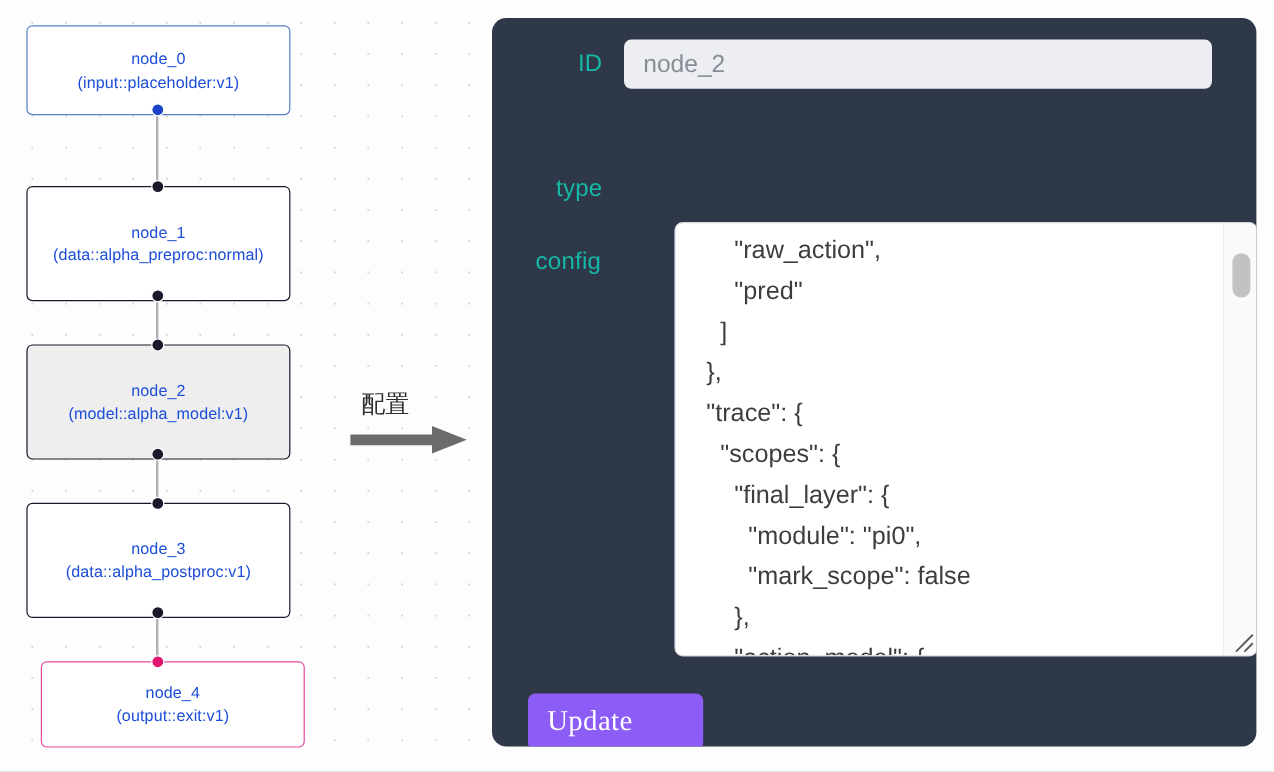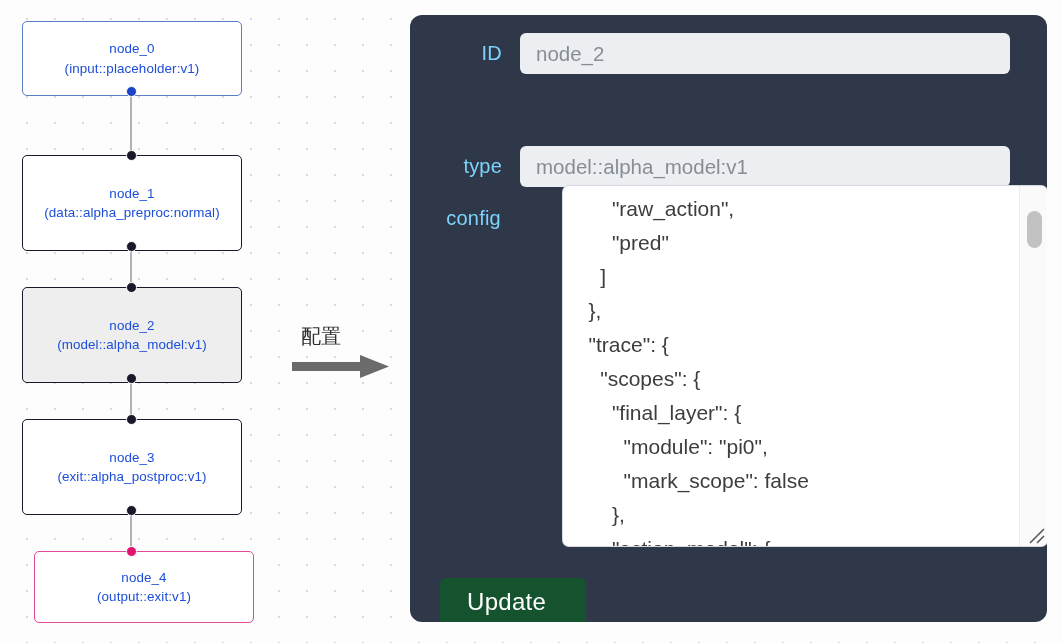--- a/index.html
+++ b/index.html
@@ -102,21 +102,21 @@
     padding: 0;
     overflow: hidden;
   }
 
   .field-row {
     position: absolute;
     display: flex;
     align-items: center;
   }
   .field-label {
-    color: #7dd3fc;
+    color: #14b8a6;
     font-size: 20px;
     text-align: right;
     width: 110px;
     padding-right: 18px;
     box-sizing: border-box;
     letter-spacing: 0.2px;
   }
   .field-input {
     background: #eceef2;
     border: none;
@@ -194,29 +194,29 @@
     height: 26px;
   }
   .resize-grip svg { display: block; }
 
   #update-button {
     position: absolute;
     left: 30px;
     top: 563px;
     width: 146px;
     height: 47px;
-    background: #14532d;
+    background: #8b5cf6;
     border: none;
     border-radius: 6px;
     color: #ffffff;
-    font-family: Liberation Sans, sans-serif;
+    font-family: Liberation Serif, serif;
     font-size: 24px;
     letter-spacing: 0.3px;
     text-align: left;
-    padding-left: 27px;
+    padding-left: 16px;
     box-sizing: border-box;
     cursor: pointer;
   }
 </style>
 </head>
 <body>
 
 <div id="flow-canvas">
 
   <div class="edge" style="left:130px; top:91px; height:69px;"></div>
@@ -239,21 +239,21 @@
 
   <div class="node node-selected" style="left:22px; top:287px; width:220px; height:96px;">
     <span class="node-text">node_2
 (model::alpha_model:v1)</span>
   </div>
   <div class="handle" style="left:126px; top:282px;"></div>
   <div class="handle" style="left:126px; top:373px;"></div>
 
   <div class="node" style="left:22px; top:419px; width:220px; height:96px;">
     <span class="node-text">node_3
-(exit::alpha_postproc:v1)</span>
+(data::alpha_postproc:v1)</span>
   </div>
   <div class="handle" style="left:126px; top:414px;"></div>
   <div class="handle" style="left:126px; top:505px;"></div>
 
   <div class="node node-output" style="left:22px; top:551px; width:220px; height:72px;margin-left:12px;">
     <span class="node-text">node_4
 (output::exit:v1)</span>
   </div>
   <div class="handle h-pink" style="left:126px; top:546px;"></div>
 </div>
@@ -267,21 +267,20 @@
 
 <div id="config-panel">
 
   <div class="field-row" id="row-id">
     <div class="field-label">ID</div>
     <input class="field-input" type="text" value="node_2" style="">
   </div>
 
   <div class="field-row" id="row-type">
     <div class="field-label">type</div>
-    <input class="field-input" type="text" value="model::alpha_model:v1" style="">
   </div>
 
   <div class="field-row" id="row-config">
     <div class="field-label">config</div>
     <div class="textarea-wrap">
       <div class="config-text">      "raw_action",
       "pred"
     ]
   },
   "trace": {

